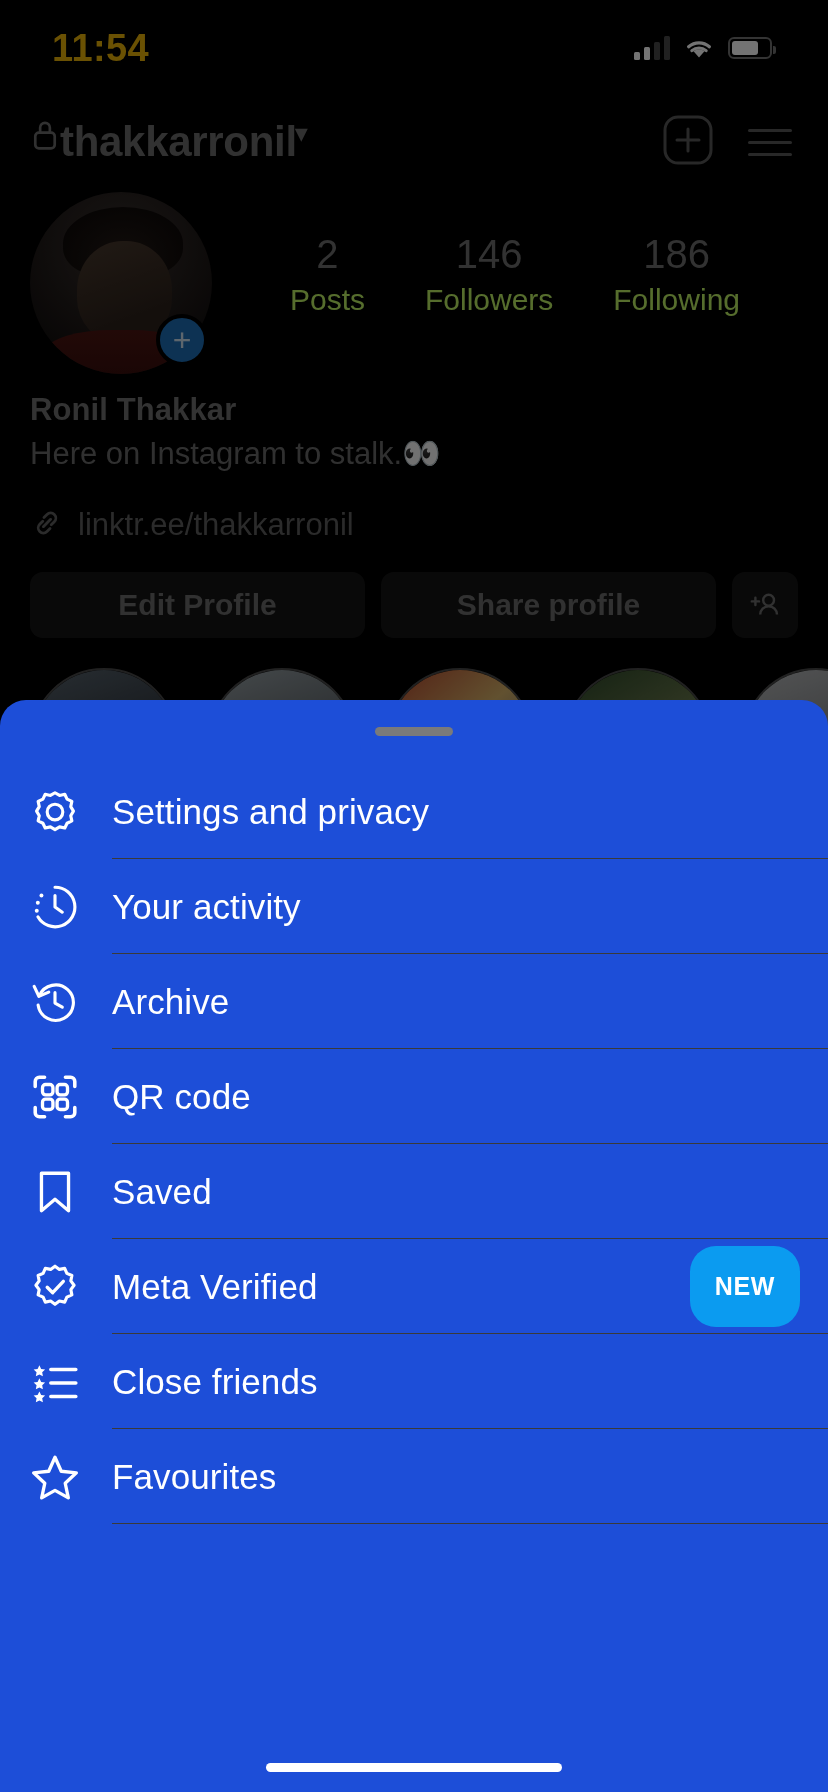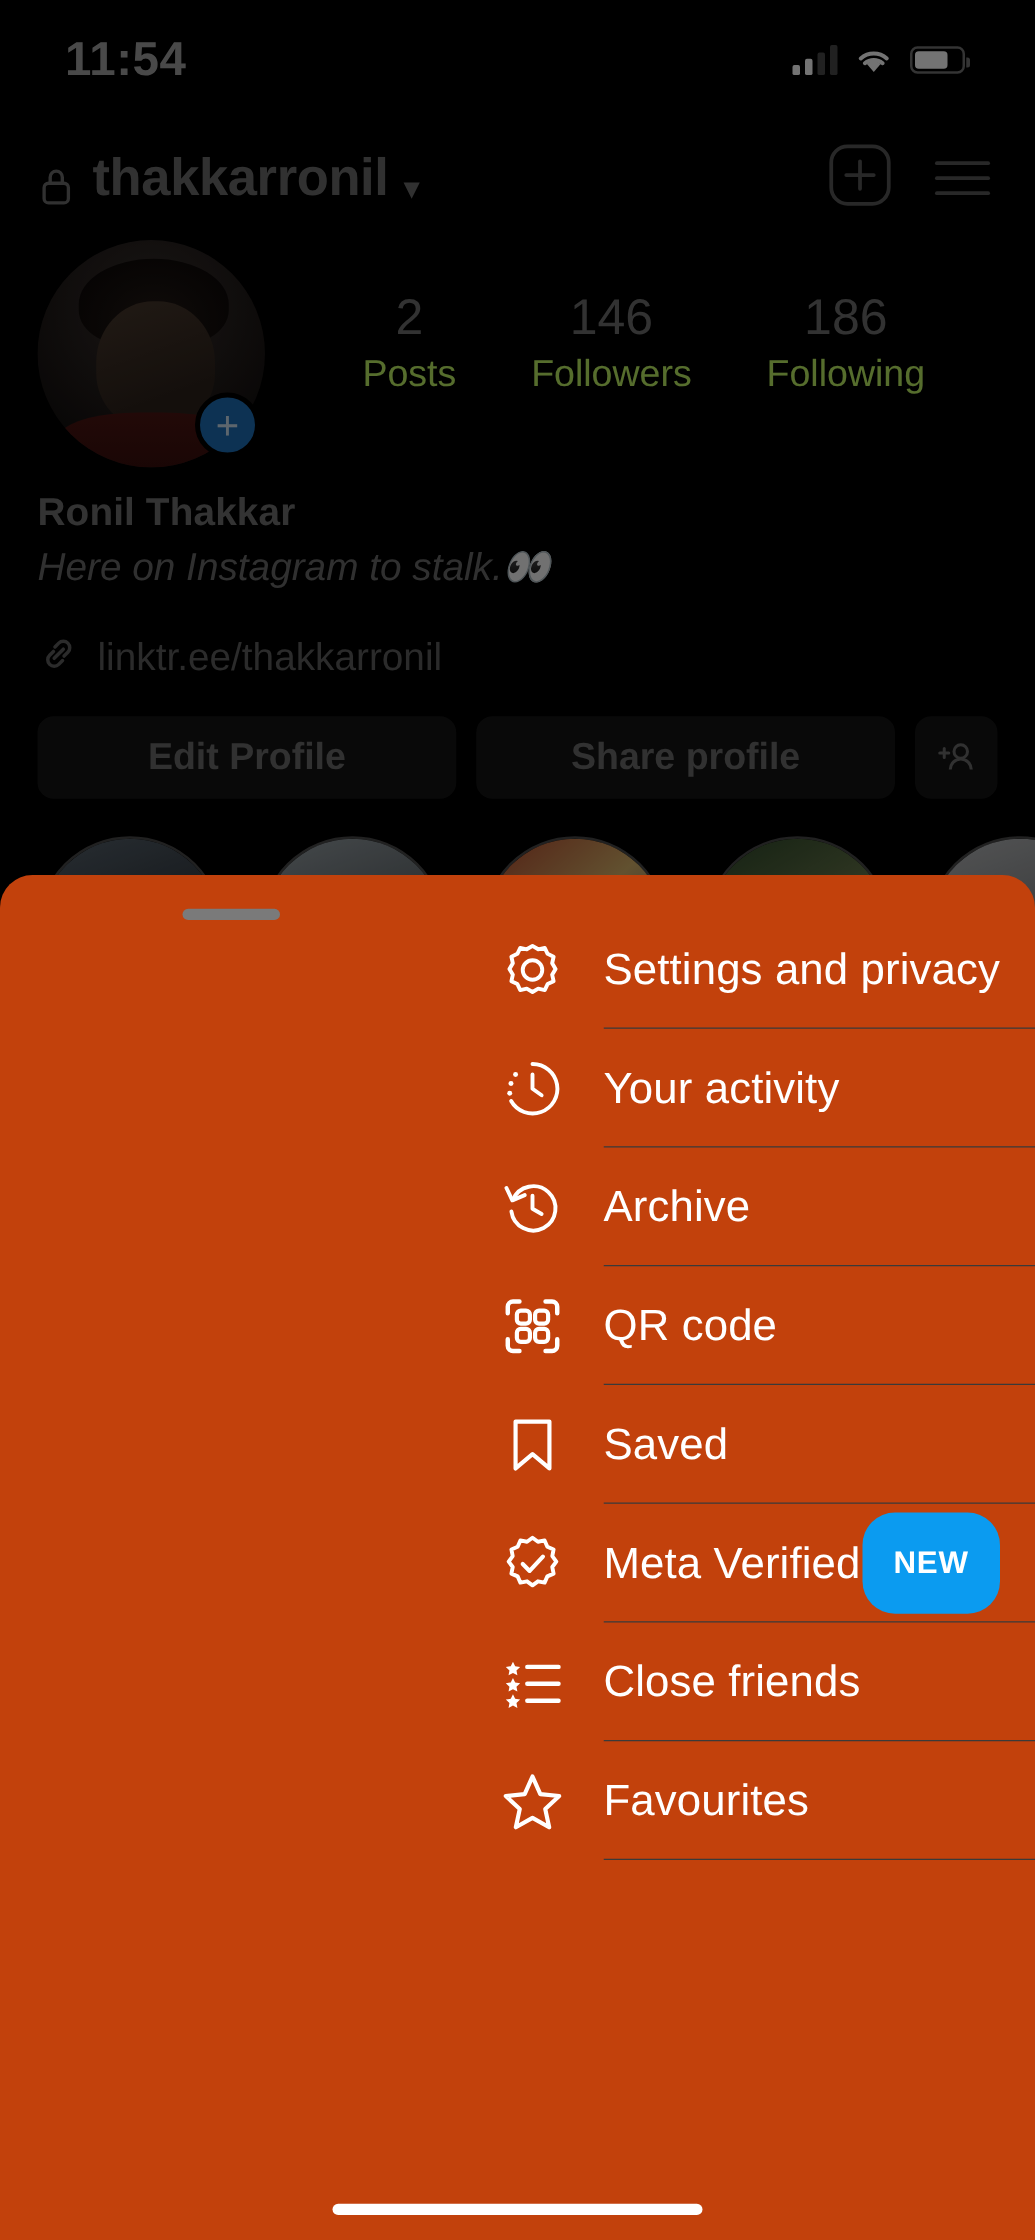--- a/index.html
+++ b/index.html
@@ -10,21 +10,21 @@
     overflow:hidden;
   }
   .phone { position:relative; width:828px; height:1792px; background:#000; }
 
   
   .statusbar {
     position:absolute; top:0; left:0; right:0; height:96px;
     display:flex; align-items:center; justify-content:space-between;
     padding:0 56px 0 52px;
   }
-  .sb-time { color:#a3a3a3; font-size:38px; font-weight:600; letter-spacing:0.4px; }
+  .sb-time { color:#eab308; font-size:38px; font-weight:600; letter-spacing:0.4px; }
   .sb-right { display:flex; align-items:center; gap:13px; }
   .signal { display:flex; align-items:flex-end; gap:4px; height:24px; }
   .signal i { display:block; width:6px; background:#fff; border-radius:1.5px; }
   .signal i:nth-child(1){ height:8px; }
   .signal i:nth-child(2){ height:13px; }
   .signal i:nth-child(3){ height:18px; background:#4a4a4a; }
   .signal i:nth-child(4){ height:24px; background:#4a4a4a; }
   .wifi svg { display:block; }
   .batt {
     position:relative; width:44px; height:22px;
@@ -38,21 +38,21 @@
   }
   .batt span { display:block; height:100%; width:72%; background:#fff; border-radius:3px; }
 
   
   .bg-profile { position:absolute; top:96px; left:0; right:0; bottom:0; }
 
   .ig-header {
     display:flex; align-items:center; justify-content:space-between;
     padding:18px 36px 10px 30px; height:84px;
   }
-  .ig-user { display:flex; align-items:flex-end; gap:14px; }
+  .ig-user { display:flex; align-items:flex-start; }
   .lock-ic svg { display:block; }
   .uname { color:#6e6e6e; font-size:42px; font-weight:700; letter-spacing:-0.3px; }
   .chev { color:#6e6e6e; font-size:26px; margin-left:-2px; }
   .hdr-actions { display:flex; align-items:center; gap:34px; }
   .hamb { display:flex; flex-direction:column; gap:9px; }
   .hamb i { display:block; width:44px; height:3px; background:#5a5a5a; border-radius:2px; }
 
   .prof-top { display:flex; align-items:flex-start; padding:12px 30px 0 30px; }
   .avatar-wrap { position:relative; width:182px; height:182px; flex:none; }
   .avatar {
@@ -77,21 +77,21 @@
     display:flex; align-items:center; justify-content:center;
     color:#cfe2f2; font-size:32px; line-height:1; font-weight:400;
   }
   .stats { display:flex; flex:1; justify-content:space-around; padding:40px 28px 0 48px; }
   .stat { text-align:center; }
   .stat b { display:block; color:#6f6f6f; font-size:40px; font-weight:500; line-height:1.1; }
   .stat span { display:block; color:#bef264; font-size:30px; margin-top:7px; }
 
   .bio { padding:18px 30px 0 30px; }
   .bio .nm { color:#717171; font-size:31px; font-weight:700; letter-spacing:.1px; }
-  .bio .tx { color:#6c6c6c; font-size:31px; margin-top:7px;font-style:italic; }
+  .bio .tx { color:#6c6c6c; font-size:31px; margin-top:7px; }
   .bio .lk { display:flex; align-items:center; gap:14px; margin-top:34px; }
   .bio .lk a { color:#5f5f5f; font-size:31px; text-decoration:none; }
 
   .btn-row { display:flex; gap:16px; padding:28px 30px 0 30px;align-items:center; }
   .pbtn {
     flex:1; height:66px; border-radius:13px; background:#161616;
     display:flex; align-items:center; justify-content:center;
     color:#6d6d6d; font-size:30px; font-weight:600;
   }
   .pbtn.icon { flex:none; width:66px; }
@@ -104,23 +104,23 @@
   .hl3 i { background:linear-gradient(140deg,#b8472e,#d9b46a 45%,#2f4f8a); }
   .hl4 i { background:linear-gradient(150deg,#2e4a2a,#6b7a4d 50%,#1d2a1c); }
   .hl5 i { background:linear-gradient(160deg,#b9bbbd,#7d8082 60%,#dcdedf); }
 
   
   .scrim { position:absolute; inset:0; background:rgba(0,0,0,.55); }
 
   
   .sheet {
     position:absolute; left:0; right:0; bottom:0; top:700px;
-    background:#c2410c;
+    background:#1d4ed8;
     border-radius:26px 26px 0 0;
-    display:flex; flex-direction:row;
+    display:flex; flex-direction:column;
   }
   .grabber {
     width:78px; height:9px; border-radius:6px; background:#7a7a7a;
     margin:27px auto 0 auto;
   }
   .menu { margin-top:28px; }
   .mrow {
     position:relative; display:flex; align-items:center;
     height:95px; padding:0 28px 0 30px;
   }

